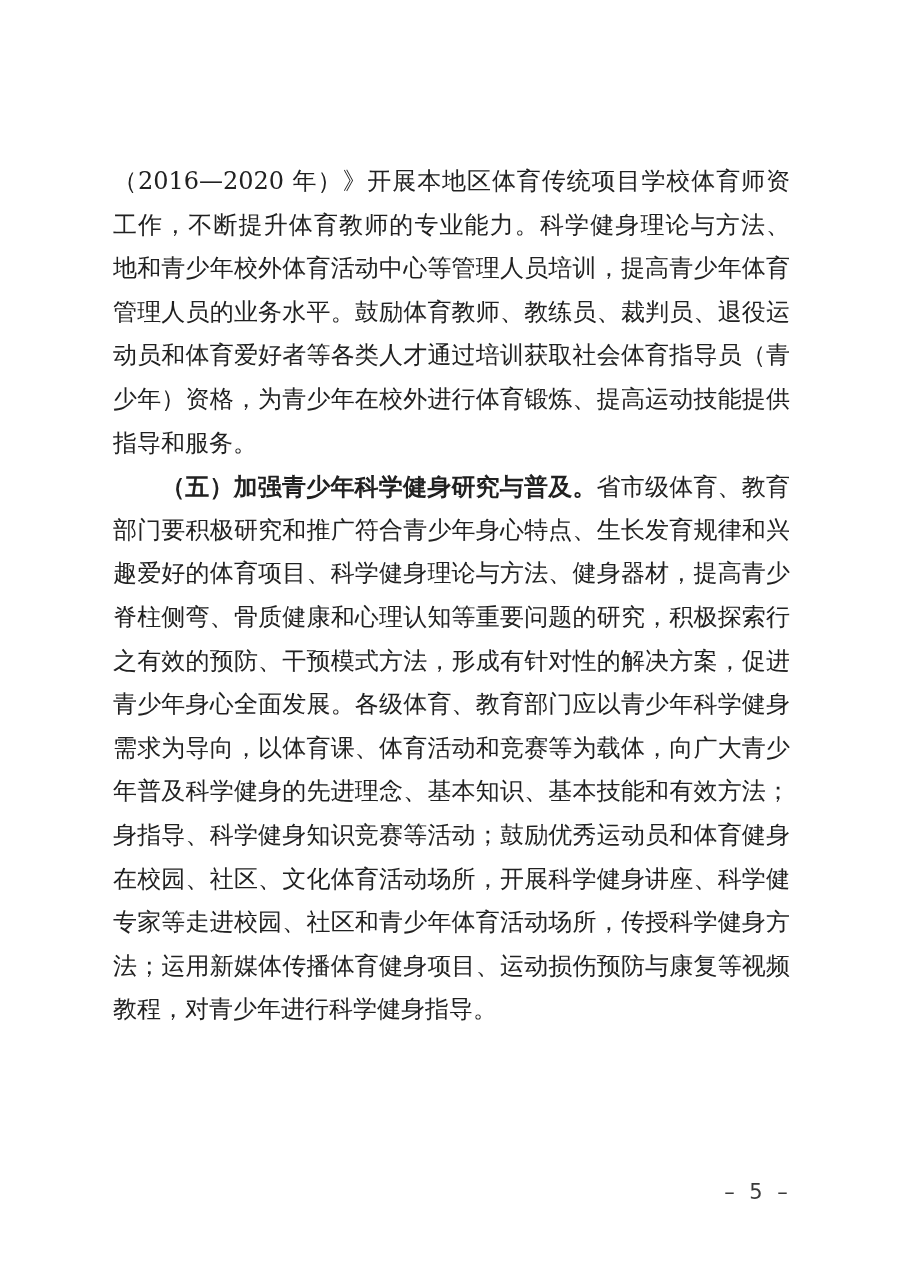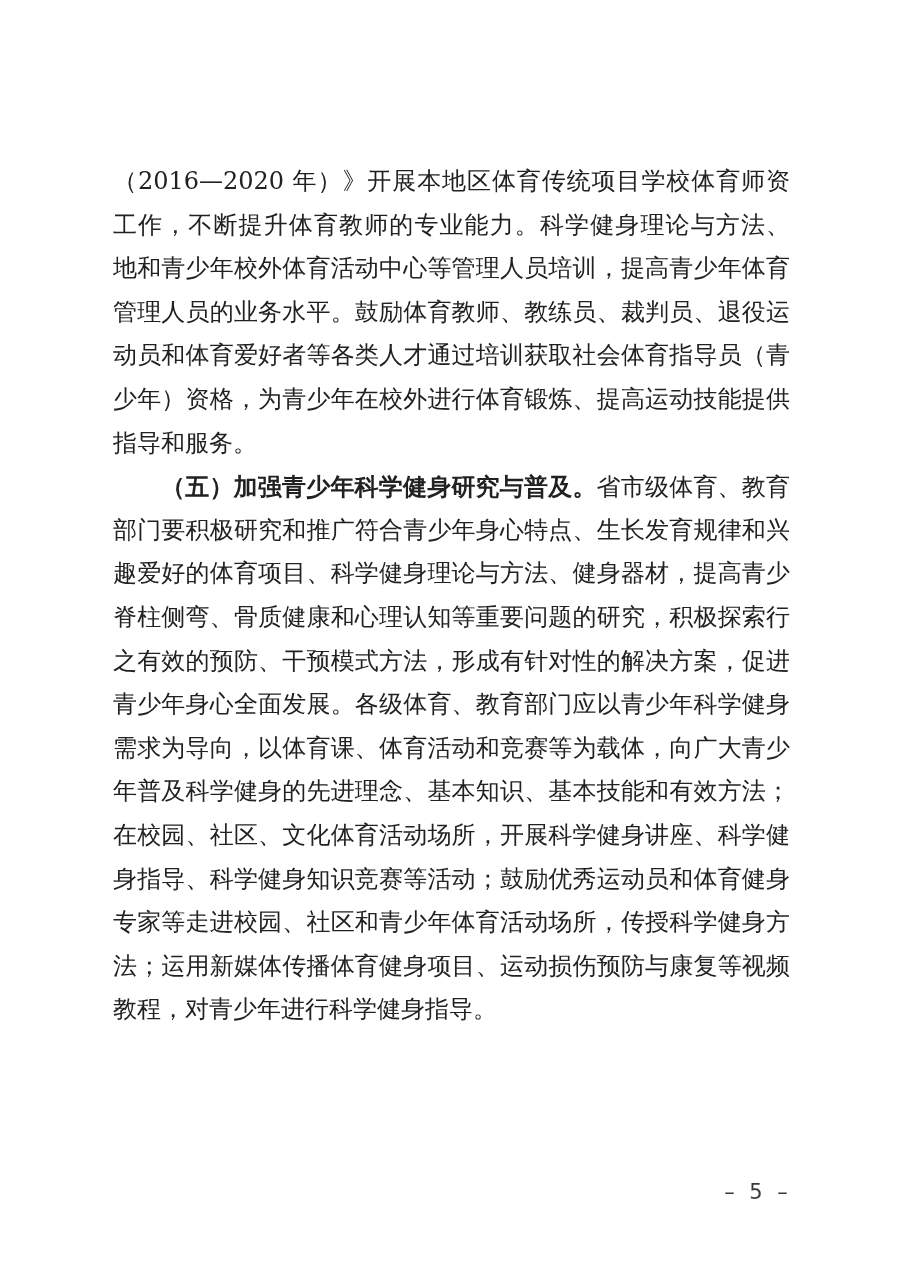--- a/index.html
+++ b/index.html
@@ -76,21 +76,21 @@
       </div>
       <div class="paragraph">
         <div class="line indent"><span class="seg bold">（五）加强青少年科学健身研究与普及。</span><span class="seg">省市级体育、教育</span></div>
         <div class="line"><span class="seg">部门要积极研究和推广符合青少年身心特点、生长发育规律和兴</span></div>
         <div class="line"><span class="seg">趣爱好的体育项目、科学健身理论与方法、健身器材，提高青少</span></div>
         <div class="line"><span class="seg">脊柱侧弯、骨质健康和心理认知等重要问题的研究，积极探索行</span></div>
         <div class="line"><span class="seg">之有效的预防、干预模式方法，形成有针对性的解决方案，促进</span></div>
         <div class="line"><span class="seg">青少年身心全面发展。各级体育、教育部门应以青少年科学健身</span></div>
         <div class="line"><span class="seg">需求为导向，以体育课、体育活动和竞赛等为载体，向广大青少</span></div>
         <div class="line"><span class="seg">年普及科学健身的先进理念、基本知识、基本技能和有效方法；</span></div>
+        <div class="line"><span class="seg">身指导、科学健身知识竞赛等活动；鼓励优秀运动员和体育健身</span></div>
         <div class="line"><span class="seg">在校园、社区、文化体育活动场所，开展科学健身讲座、科学健</span></div>
-        <div class="line"><span class="seg">身指导、科学健身知识竞赛等活动；鼓励优秀运动员和体育健身</span></div>
         <div class="line"><span class="seg">专家等走进校园、社区和青少年体育活动场所，传授科学健身方</span></div>
         <div class="line"><span class="seg">法；运用新媒体传播体育健身项目、运动损伤预防与康复等视频</span></div>
         <div class="line last"><span class="seg">教程，对青少年进行科学健身指导。</span></div>
       </div>
     </div>
   <div class="page-num">– 5 –</div>
 </div>
 
 </body></html>

